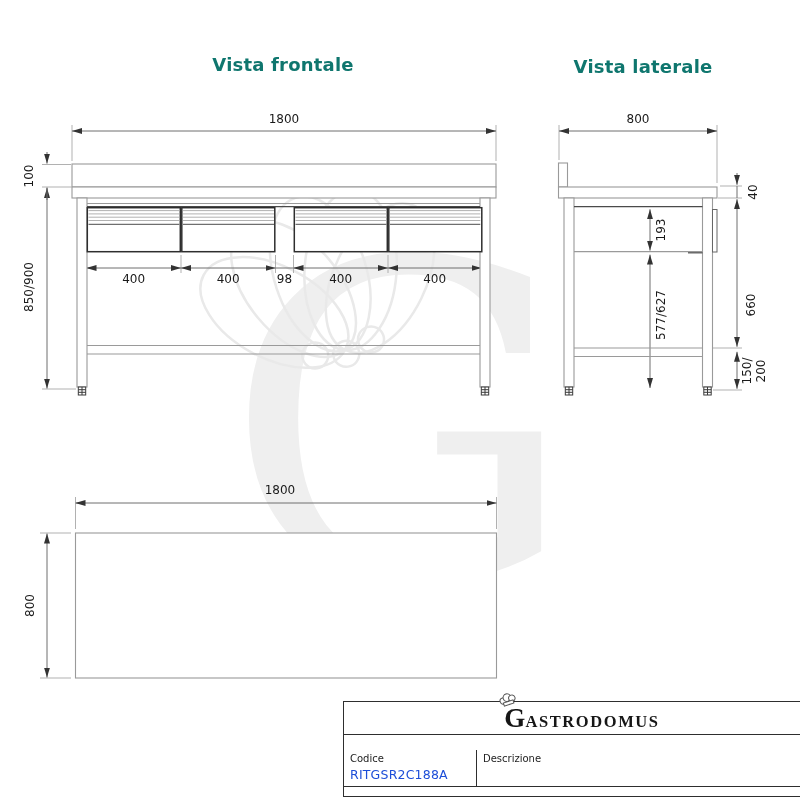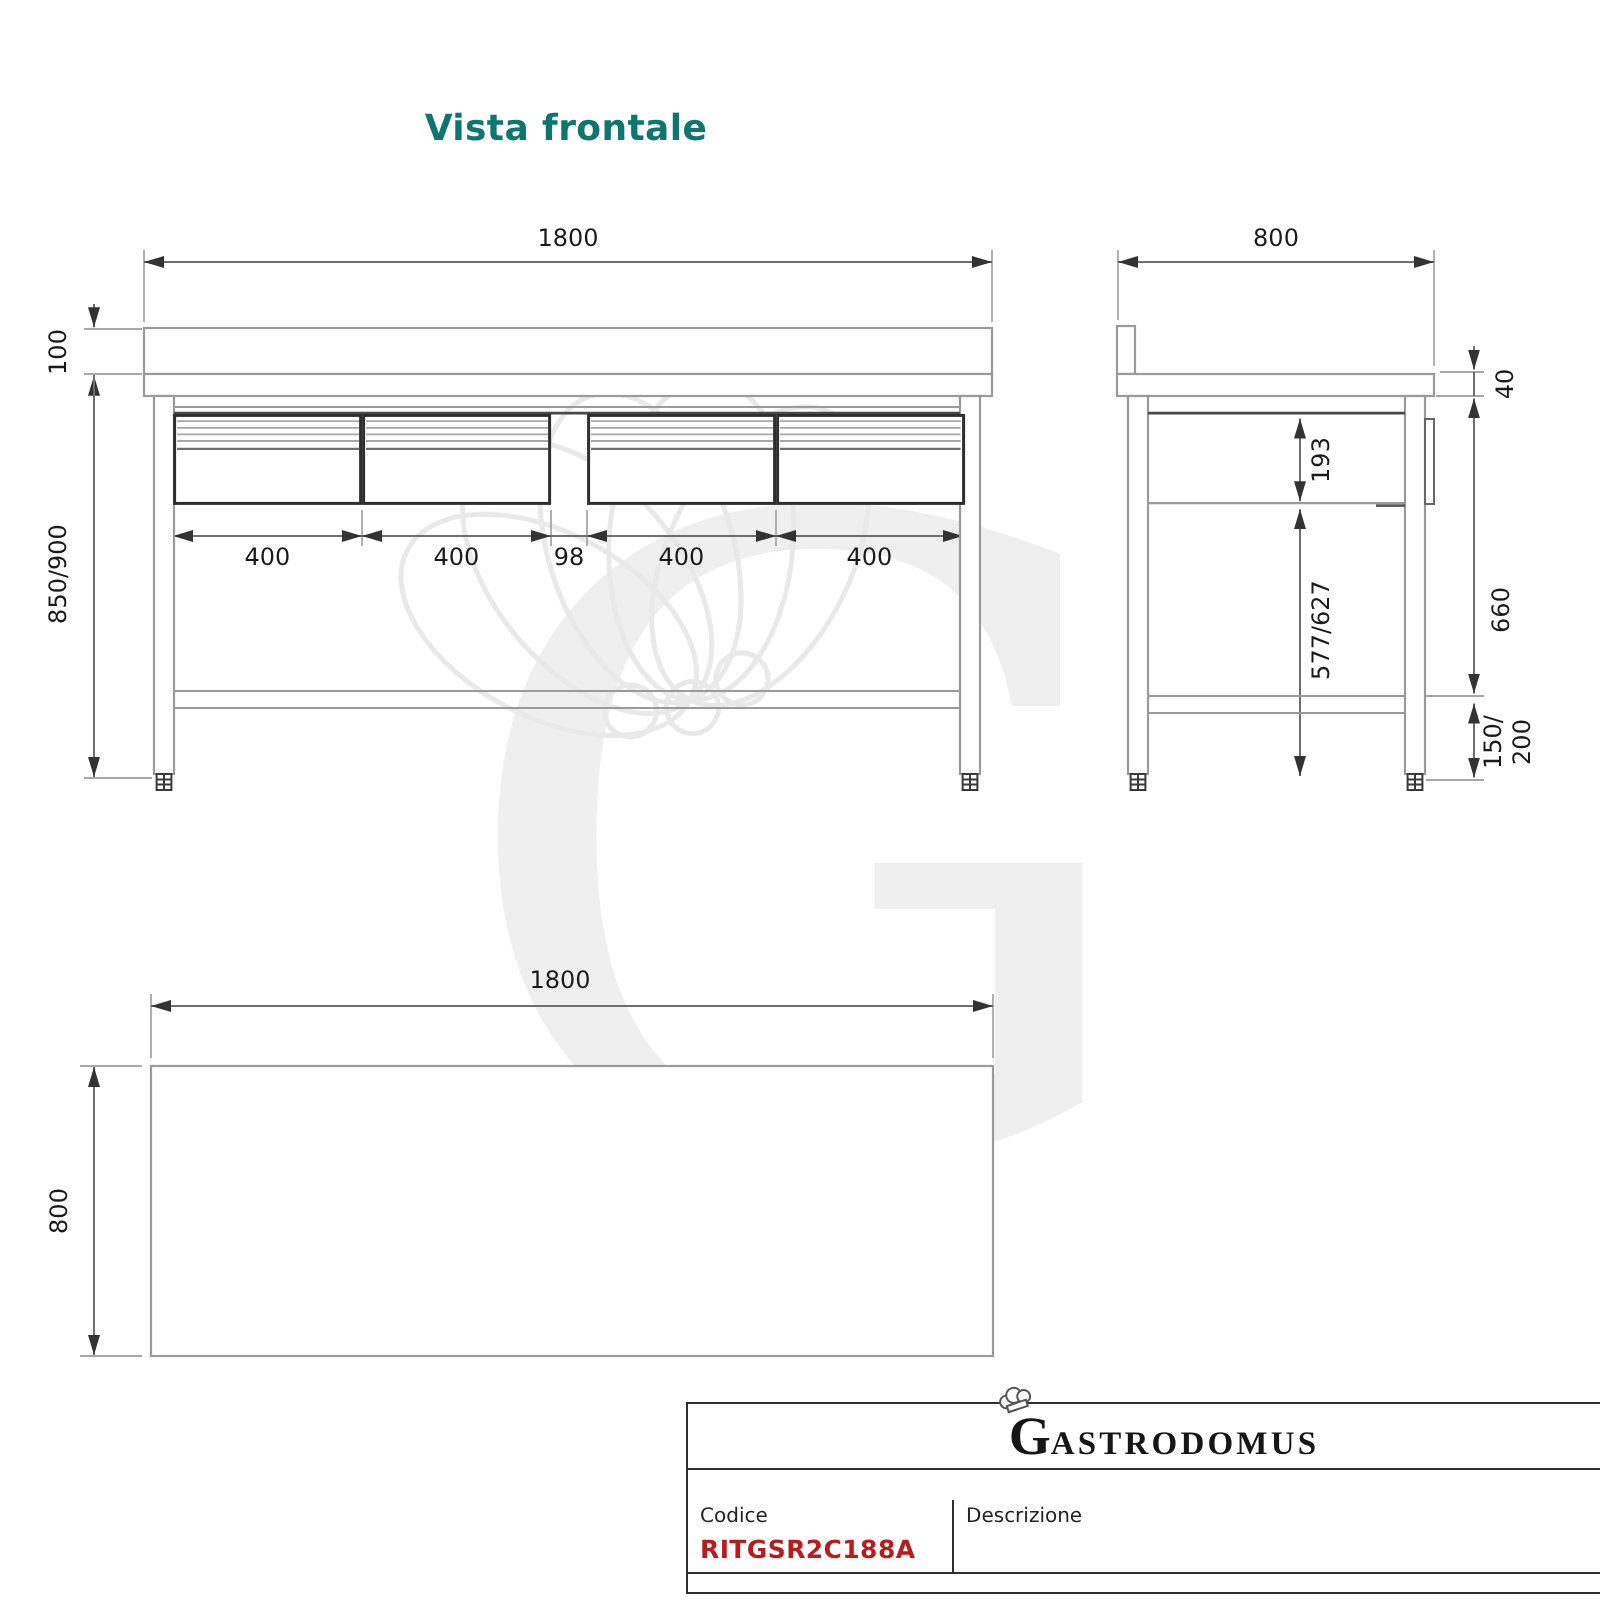--- a/index.html
+++ b/index.html
@@ -16,21 +16,21 @@
   .logo{position:relative;display:inline-block;white-space:nowrap;line-height:1;}
   .logo .hat{position:absolute;left:-7px;top:-13px;}
   .lg{font-family:"Liberation Serif","DejaVu Serif",serif;font-size:27px;font-weight:600;color:#161616;}
   .lr{font-family:"Liberation Serif","DejaVu Serif",serif;font-size:16.5px;font-weight:600;
       letter-spacing:1.6px;color:#161616;}
   .tb-row2{height:37px;border-bottom:1.2px solid #2e2e2e;display:flex;box-sizing:border-box;margin-top:15px;}
   .tb-cell{padding:3px 6px;box-sizing:border-box;}
   .tb-cell.c1{width:133px;border-right:1.2px solid #2e2e2e;}
   .tb-cell.c2{flex:1;}
   .tb-label{font-size:10px;color:#222;}
-  .tb-code{font-size:12.5px;font-weight:bold;margin-top:3px;letter-spacing:.2px;color:#b91c1c;}
+  .tb-code{font-size:12.5px;font-weight:normal;margin-top:3px;letter-spacing:.2px;color:#1d4ed8;}
   .tb-desc{font-size:11px;margin-top:4px;color:#111;}
   .tb-row3{flex:1;display:flex;align-items:center;padding:0 6px;font-size:10.5px;color:#111;
            letter-spacing:-0.1px;}
   .dimtext{font-size:12px;fill:#1a1a1a;}
 </style>
 </head>
 <body>
 
 <div id="sheet">
 
@@ -166,20 +166,21 @@
         <line x1="75.5" y1="503" x2="496.5" y2="503" marker-start="url(#ar)" marker-end="url(#ar)"></line>
         <path d="M47 533.5 V677.5" marker-start="url(#ar)" marker-end="url(#ar)"></path>
       </g>
       <rect x="75.5" y="533" width="421" height="145" stroke="#9a9a9a" stroke-width="1.1" fill="#ffffff"></rect>
       <text class="dimtext" x="280" y="490" text-anchor="middle" dominant-baseline="central">1800</text>
       <text class="dimtext" transform="rotate(-90 29.5 605.5)" x="29.5" y="605.5" text-anchor="middle" dominant-baseline="central">800</text>
     </g>
   </svg>
 
   <div class="view-title" style="left:283px;top:54px;">Vista frontale</div>
+  <div class="view-title" style="left:643px;top:56px;">Vista laterale</div>
 
   <div class="tblock">
     <div class="tb-row1">
       <div class="logo">
         <svg class="hat" width="22" height="18" viewBox="0 0 22 18">
           <g transform="rotate(-18 11 9)" stroke="#555" stroke-width="1" fill="#ffffff">
             <circle cx="6.5" cy="7.5" r="3.2"></circle>
             <circle cx="11" cy="5.5" r="3.8"></circle>
             <circle cx="15.5" cy="7.5" r="3.2"></circle>
             <rect x="6" y="9.5" width="10" height="3.2"></rect>

